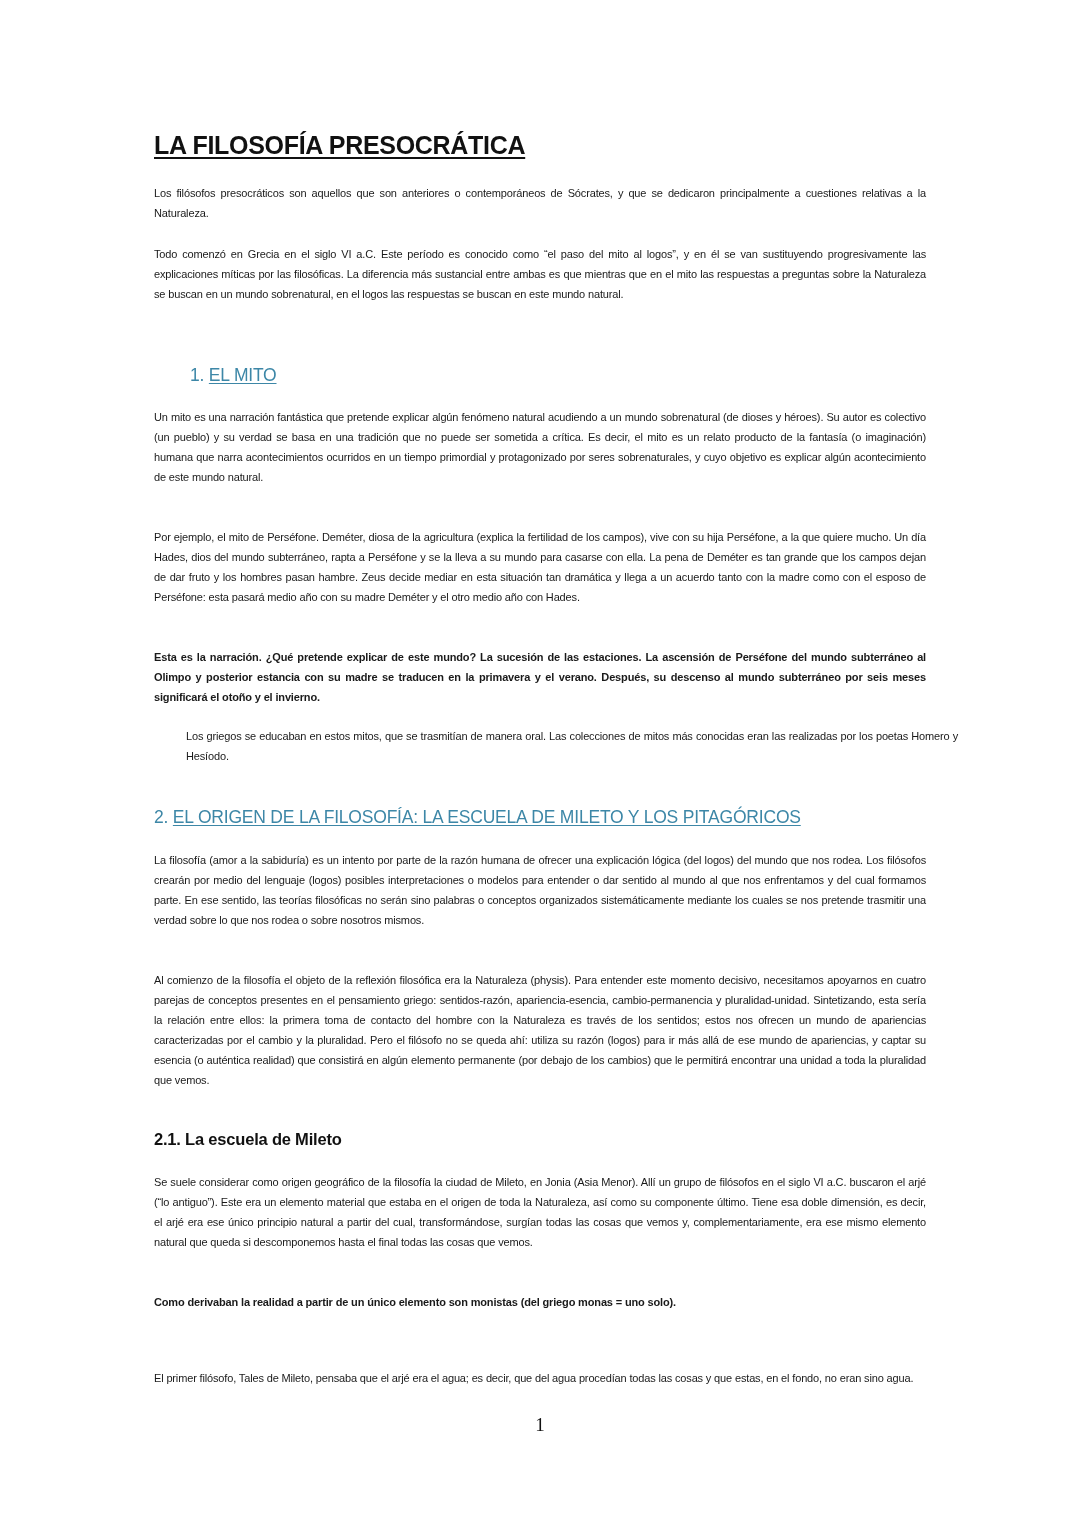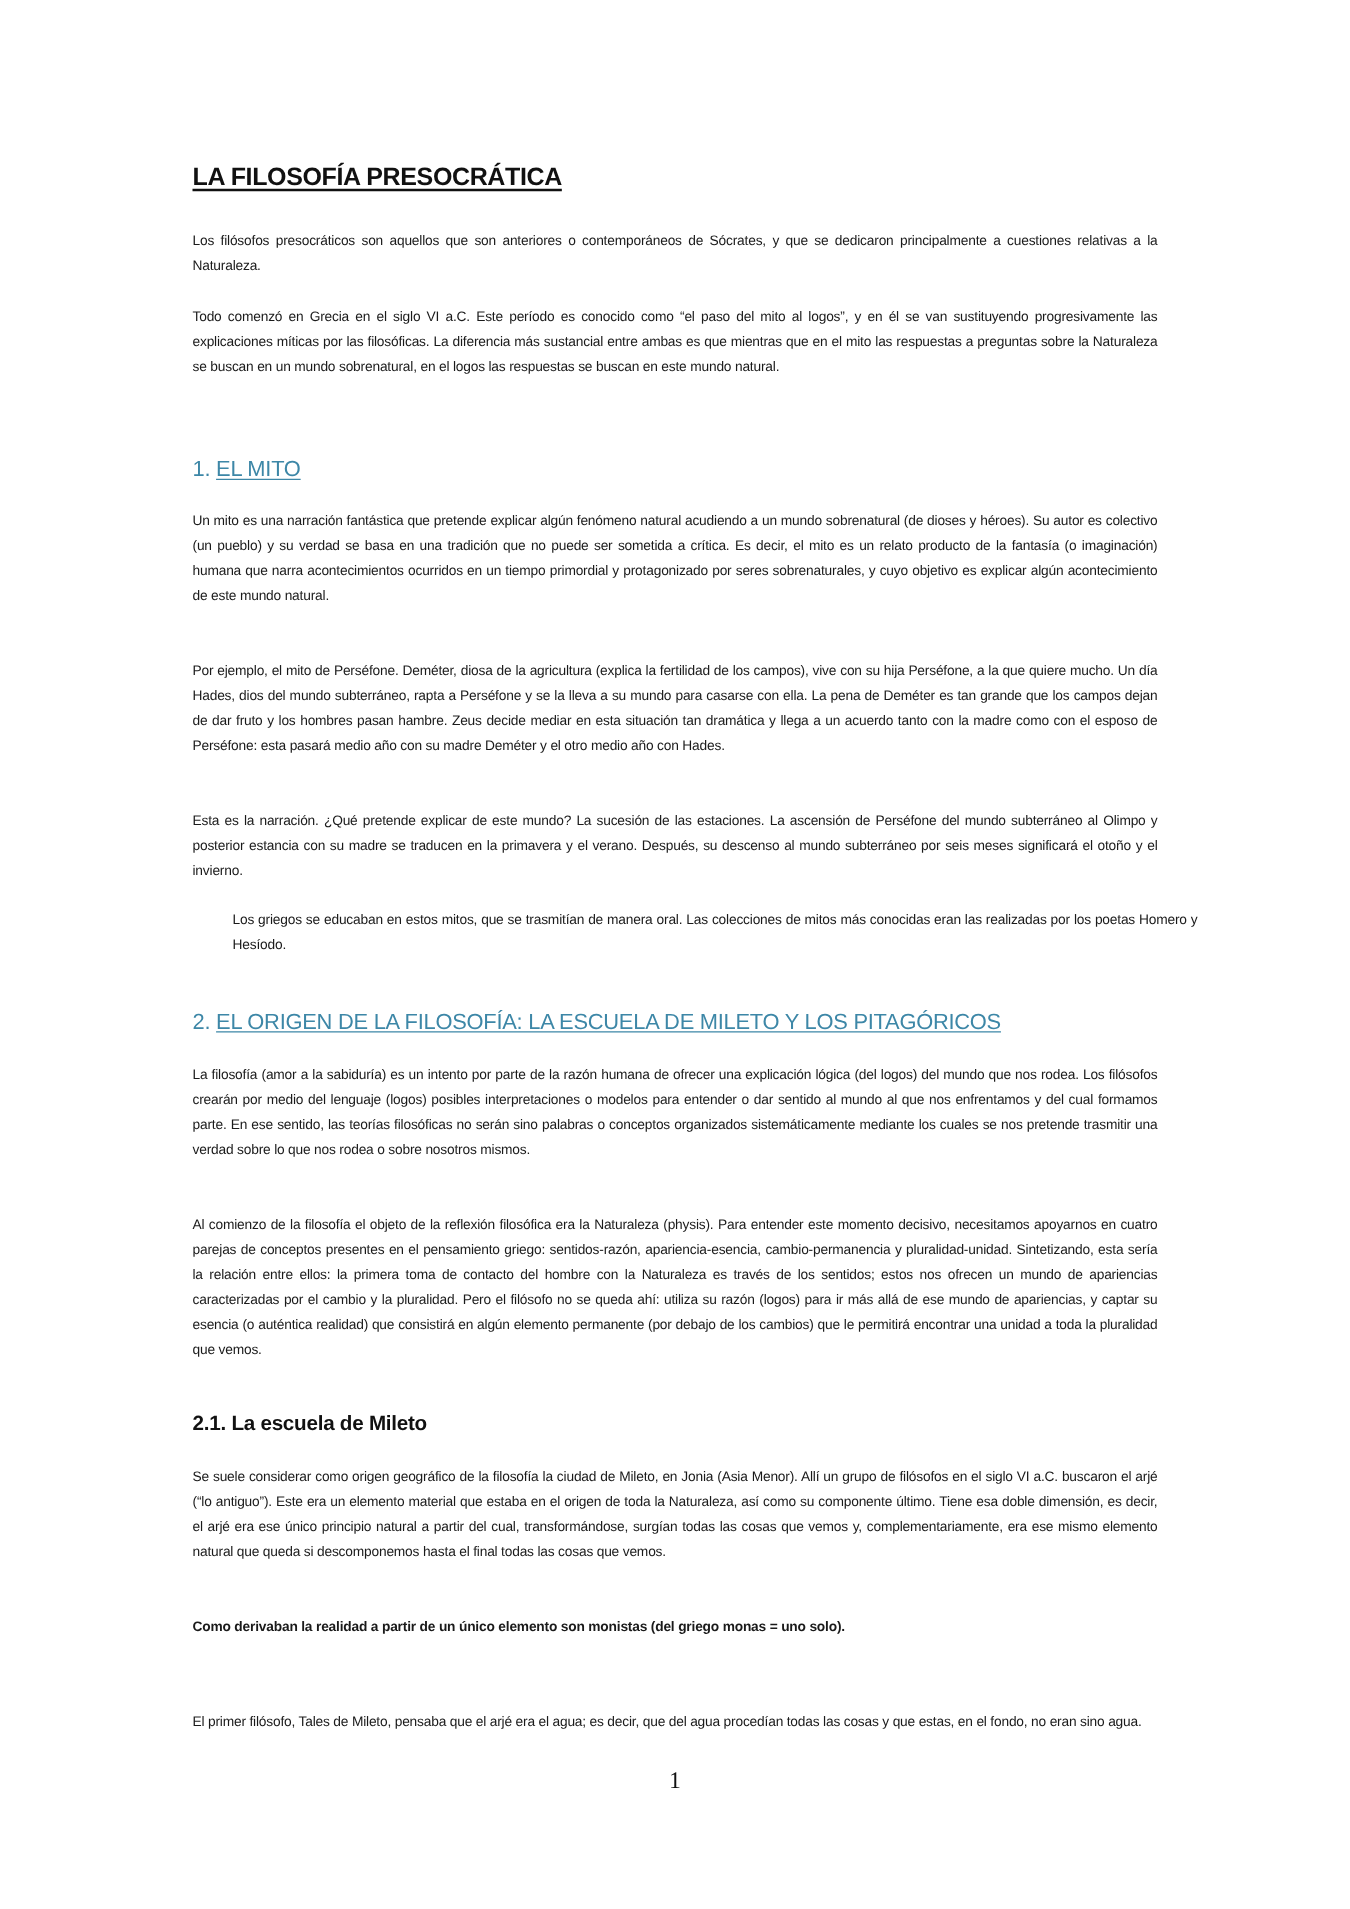--- a/index.html
+++ b/index.html
@@ -3,21 +3,21 @@
 <meta charset="utf-8">
 <style>
   html, body { margin: 0; padding: 0; background: #ffffff; }
   body { width: 1080px; height: 1527px; position: relative; overflow: hidden; }
   .page {
     position: absolute; left: 154px; top: 0; width: 772px;
     font-family: "Liberation Sans", sans-serif; color: #1a1a1a;
   }
   .title {
     position: absolute; left: 0; top: 131px;
-    font-size: 20px; font-weight: bold; text-decoration: underline;
+    font-size: 25px; font-weight: bold; text-decoration: underline;
     text-decoration-thickness: 2px; text-underline-offset: 3px;
     letter-spacing: -0.3px; color: #111; white-space: nowrap; margin: 0;
   }
   .para {
     position: absolute; left: 0; width: 772px; margin: 0;
     font-size: 11px; line-height: 20px; text-align: justify;
     letter-spacing: -0.15px;
   }
   .h1 {
     position: absolute; left: 0; margin: 0;
@@ -38,27 +38,27 @@
 </head>
 <body>
 
 <div class="page">
 
   <h1 class="title">LA FILOSOFÍA PRESOCRÁTICA</h1>
 
   <p class="para" style="top:183px;">Los filósofos presocráticos son aquellos que son anteriores o contemporáneos de Sócrates, y que se dedicaron principalmente a cuestiones relativas a la Naturaleza.</p>
   <p class="para" style="top:244px;">Todo comenzó en Grecia en el siglo VI a.C. Este período es conocido como “el paso del mito al logos”, y en él se van sustituyendo progresivamente las explicaciones míticas por las filosóficas. La diferencia más sustancial entre ambas es que mientras que en el mito las respuestas a preguntas sobre la Naturaleza se buscan en un mundo sobrenatural, en el logos las respuestas se buscan en este mundo natural.</p>
 
-  <h2 class="h1" style="top:365px;">
+  <h2 class="h1" style="top:365px;margin-left:36px;">
     <span>1. </span><span class="u">EL MITO</span>
   </h2>
 
   <p class="para" style="top:407px;">Un mito es una narración fantástica que pretende explicar algún fenómeno natural acudiendo a un mundo sobrenatural (de dioses y héroes). Su autor es colectivo (un pueblo) y su verdad se basa en una tradición que no puede ser sometida a crítica. Es decir, el mito es un relato producto de la fantasía (o imaginación) humana que narra acontecimientos ocurridos en un tiempo primordial y protagonizado por seres sobrenaturales, y cuyo objetivo es explicar algún acontecimiento de este mundo natural.</p>
   <p class="para" style="top:527px;">Por ejemplo, el mito de Perséfone. Deméter, diosa de la agricultura (explica la fertilidad de los campos), vive con su hija Perséfone, a la que quiere mucho. Un día Hades, dios del mundo subterráneo, rapta a Perséfone y se la lleva a su mundo para casarse con ella. La pena de Deméter es tan grande que los campos dejan de dar fruto y los hombres pasan hambre. Zeus decide mediar en esta situación tan dramática y llega a un acuerdo tanto con la madre como con el esposo de Perséfone: esta pasará medio año con su madre Deméter y el otro medio año con Hades.</p>
-  <p class="para" style="top:647px;">Esta es la narración. ¿Qué pretende explicar de este mundo? La sucesión de las estaciones. La ascensión de Perséfone del mundo subterráneo al Olimpo y posterior estancia con su madre se traducen en la primavera y el verano. Después, su descenso al mundo subterráneo por seis meses significará el otoño y el invierno.</p>
+  <p class="para" style="top:647px;font-weight:bold;">Esta es la narración. ¿Qué pretende explicar de este mundo? La sucesión de las estaciones. La ascensión de Perséfone del mundo subterráneo al Olimpo y posterior estancia con su madre se traducen en la primavera y el verano. Después, su descenso al mundo subterráneo por seis meses significará el otoño y el invierno.</p>
   <p class="para" style="top:726px;margin-left:32px;">Los griegos se educaban en estos mitos, que se trasmitían de manera oral. Las colecciones de mitos más conocidas eran las realizadas por los poetas Homero y Hesíodo.</p>
 
   <h2 class="h1" style="top:807px;">
     <span>2. </span><span class="u">EL ORIGEN DE LA FILOSOFÍA: LA ESCUELA DE MILETO Y LOS PITAGÓRICOS</span>
   </h2>
 
   <p class="para" style="top:850px;">La filosofía (amor a la sabiduría) es un intento por parte de la razón humana de ofrecer una explicación lógica (del logos) del mundo que nos rodea. Los filósofos crearán por medio del lenguaje (logos) posibles interpretaciones o modelos para entender o dar sentido al mundo al que nos enfrentamos y del cual formamos parte. En ese sentido, las teorías filosóficas no serán sino palabras o conceptos organizados sistemáticamente mediante los cuales se nos pretende trasmitir una verdad sobre lo que nos rodea o sobre nosotros mismos.</p>
   <p class="para" style="top:970px;">Al comienzo de la filosofía el objeto de la reflexión filosófica era la Naturaleza (physis). Para entender este momento decisivo, necesitamos apoyarnos en cuatro parejas de conceptos presentes en el pensamiento griego: sentidos-razón, apariencia-esencia, cambio-permanencia y pluralidad-unidad. Sintetizando, esta sería la relación entre ellos: la primera toma de contacto del hombre con la Naturaleza es través de los sentidos; estos nos ofrecen un mundo de apariencias caracterizadas por el cambio y la pluralidad. Pero el filósofo no se queda ahí: utiliza su razón (logos) para ir más allá de ese mundo de apariencias, y captar su esencia (o auténtica realidad) que consistirá en algún elemento permanente (por debajo de los cambios) que le permitirá encontrar una unidad a toda la pluralidad que vemos.</p>
 
   <h3 class="h2" style="top:1130px;text-align:right;">2.1. La escuela de Mileto</h3>

